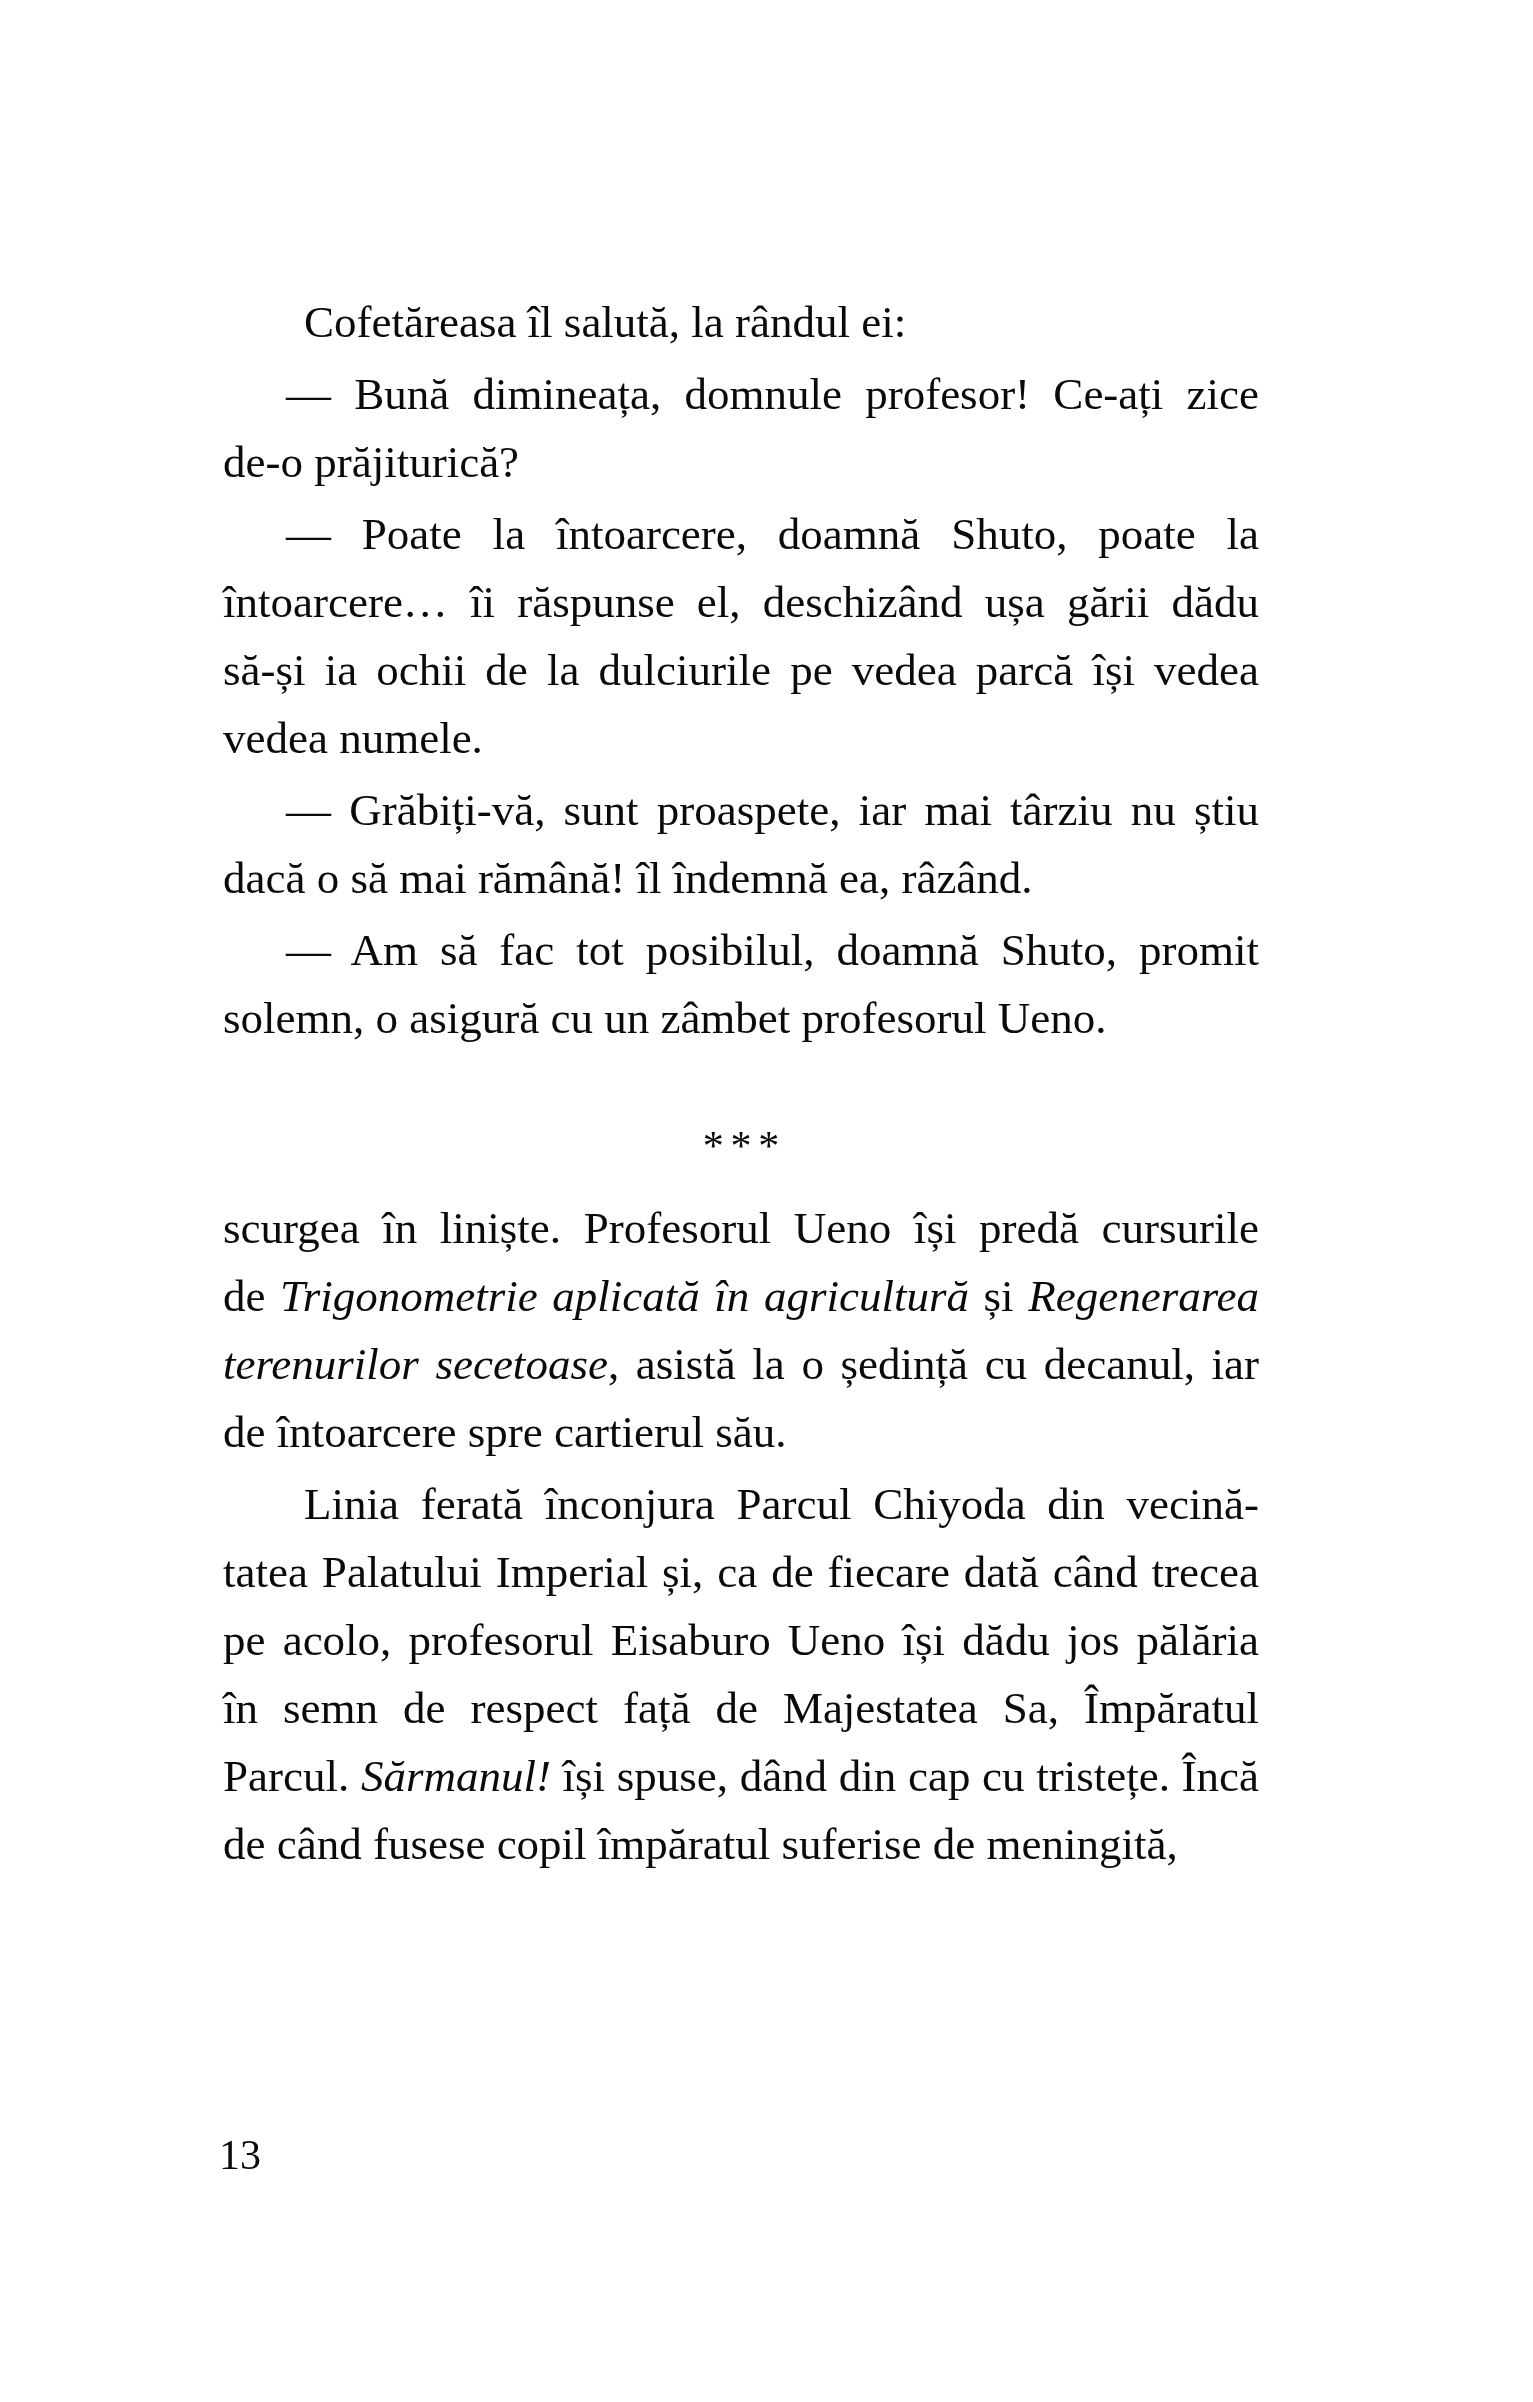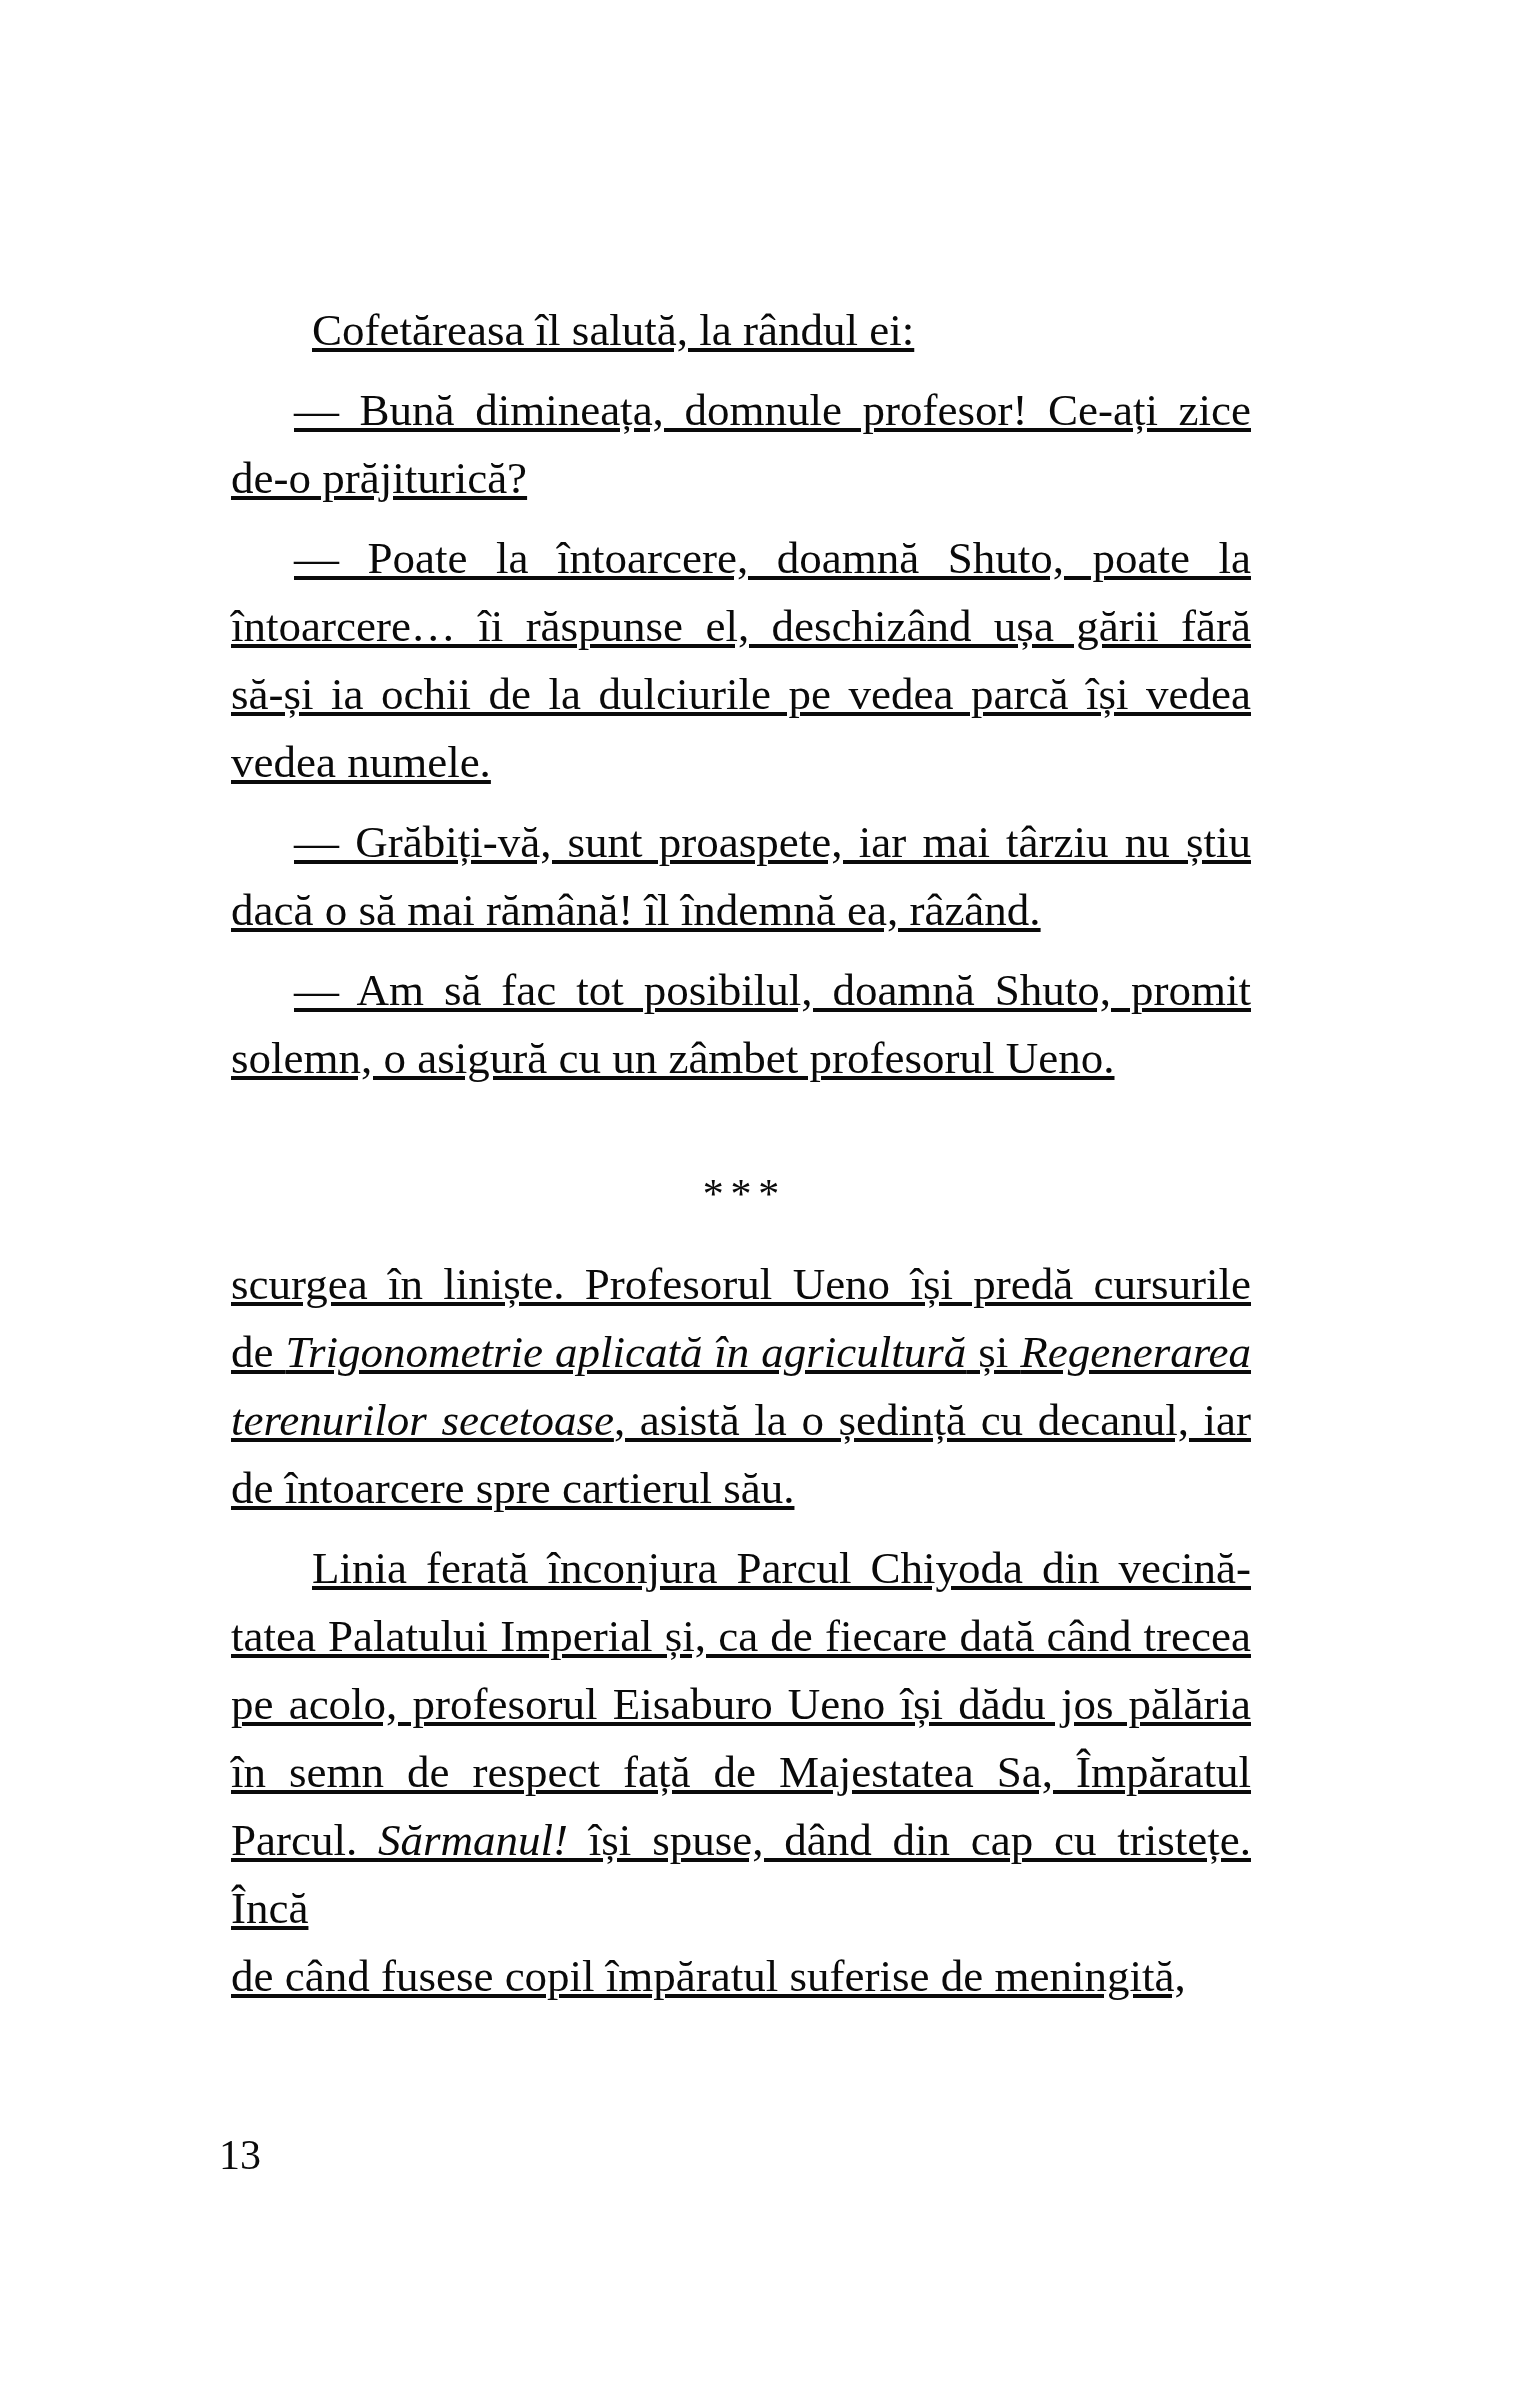--- a/index.html
+++ b/index.html
@@ -32,21 +32,21 @@
   }
   .body-text {
     position: absolute;
     left: 219px;
     top: 284px;
     width: 1044px;
     font-size: 45px;
     line-height: 68px;
     color: #0a0a0a;
   }
-  .para { margin: 12px; padding: 0; text-decoration: underline; }
+  .para { margin: 4px; padding: 0; }
   .line { text-align: left; }
   .line.just {
     text-align: justify;
     text-align-last: justify;
   }
   .para.plain .line.first { text-indent: 81px; }
   .para.dialogue .line.first { text-indent: 63px; }
   .it { font-style: italic; }
   .separator {
     height: 134px;
@@ -79,21 +79,21 @@
     <div id="section-0">
         <div class="para plain">
           <div class="line first"><span>Cofetăreasa îl salută, la rândul ei:</span></div>
         </div>
         <div class="para dialogue">
           <div class="line just first"><span>— Bună dimineața, domnule profesor! Ce-ați zice</span></div>
           <div class="line"><span>de-o prăjiturică?</span></div>
         </div>
         <div class="para dialogue">
           <div class="line just first"><span>— Poate la întoarcere, doamnă Shuto, poate la</span></div>
-          <div class="line just"><span>întoarcere… îi răspunse el, deschizând ușa gării fără</span></div>
+          <div class="line just"><span>întoarcere… îi răspunse el, deschizând ușa gării dădu</span></div>
           <div class="line just"><span>să-și ia ochii de la dulciurile pe vedea parcă își vedea</span></div>
           <div class="line"><span>vedea numele.</span></div>
         </div>
         <div class="para dialogue">
           <div class="line just first"><span>— Grăbiți-vă, sunt proaspete, iar mai târziu nu știu</span></div>
           <div class="line"><span>dacă o să mai rămână! îl îndemnă ea, râzând.</span></div>
         </div>
         <div class="para dialogue">
           <div class="line just first"><span>— Am să fac tot posibilul, doamnă Shuto, promit</span></div>
           <div class="line"><span>solemn, o asigură cu un zâmbet profesorul Ueno.</span></div>

